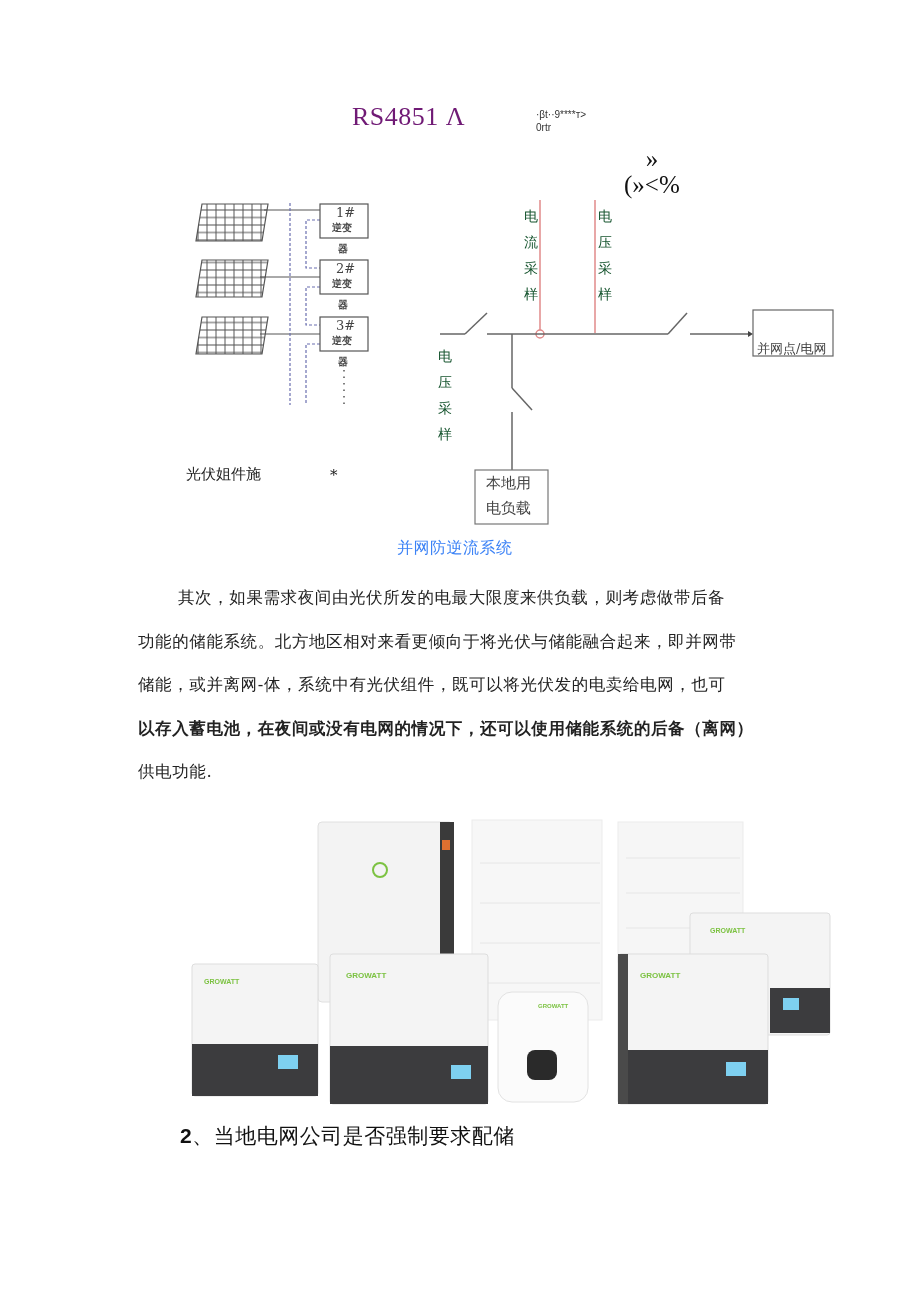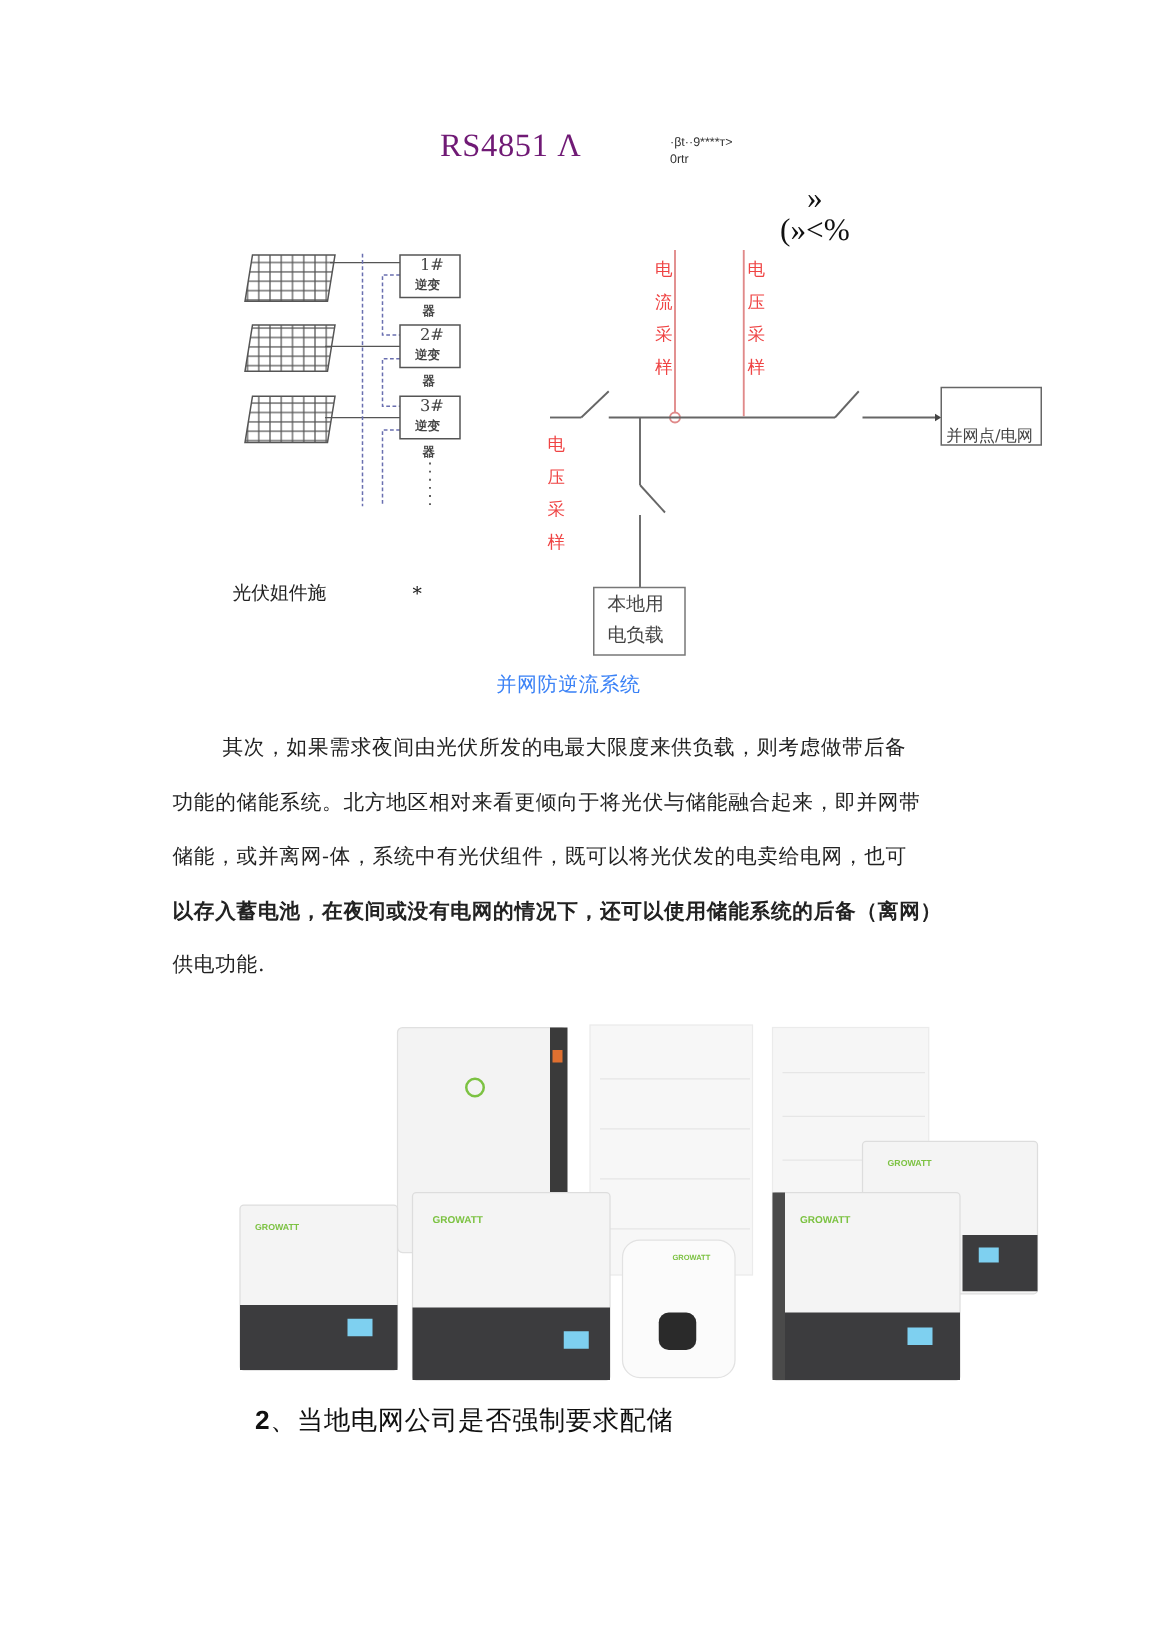--- a/index.html
+++ b/index.html
@@ -5,28 +5,28 @@
   html, body { margin: 0; padding: 0; background: #ffffff; }
   body { width: 920px; height: 1301px; position: relative; overflow: hidden;
          font-family: "DejaVu Serif", "Liberation Serif", serif; color: #222; }
   .abs { position: absolute; }
   .serif { font-family: "Liberation Serif", "DejaVu Serif", serif; }
   .sans { font-family: "Liberation Sans", "DejaVu Sans", sans-serif; }
   #rs485 { left: 352px; top: 102px; font-size: 26px; color: #701a75; letter-spacing: 0.5px; }
   #garble1 { left: 536px; top: 108px; font-size: 10px; color: #333; line-height: 13px; }
   #garble2 { left: 624px; top: 146px; font-size: 25px; color: #111; line-height: 26px; text-align: center; }
   #diagram { left: 0; top: 0; width: 920px; height: 560px; }
-  .vlabel { font-size: 14px; color: #ef4444; line-height: 26px; width: 18px; text-align: center; }
+  .vlabel { font-size: 14px; color: #14532d; line-height: 26px; width: 18px; text-align: center; }
   .boxlabel { font-size: 13px; color: #444; }
   #pv-label { left: 186px; top: 465px; font-size: 15px; color: #222; }
   #asterisk { left: 330px; top: 466px; font-size: 15px; color: #222; }
   #caption { left: 397px; top: 538px; font-size: 16px; color: #3b82f6; letter-spacing: 0.5px; }
   .para { left: 138px; width: 660px; font-size: 16.5px; color: #222; line-height: 43px; letter-spacing: 0.6px; }
   #product-area { left: 190px; top: 818px; width: 645px; height: 288px; }
-  #heading { left: 180px; top: 1122px; font-size: 21px; color: #111; font-weight: normal; letter-spacing: 0.5px; margin-left: 24px; }
+  #heading { left: 180px; top: 1122px; font-size: 21px; color: #111; font-weight: normal; letter-spacing: 0.5px; }
   #heading b { font-weight: bold; }
 </style>
 </head>
 <body>
 
 <div id="rs485" class="abs serif">RS4851 Λ</div>
 <div id="garble1" class="abs sans">
   <div>·βt··9****т&gt;</div>
   <div>0rtr</div>
 </div>

